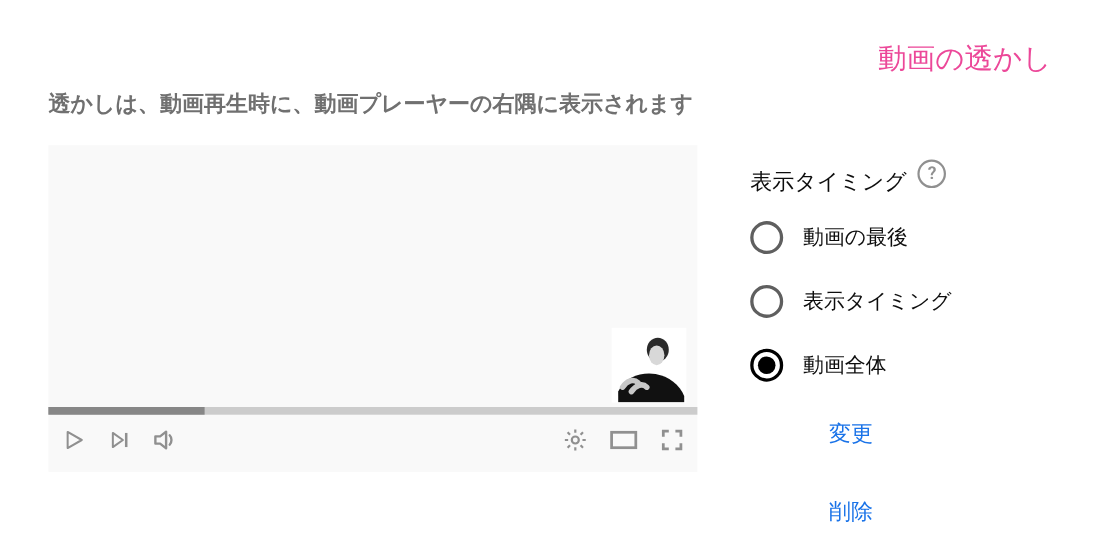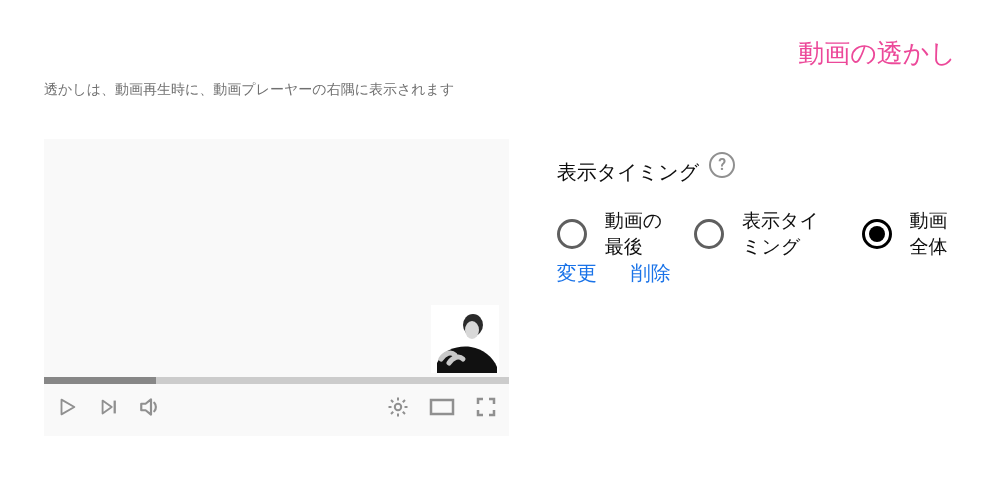--- a/index.html
+++ b/index.html
@@ -13,24 +13,24 @@
     position: relative;
   }
   .title {
     font-size: 26px;
     font-weight: 400;
     color: #ec4899;
     margin-bottom: 10px;
     text-align: right;
   }
   .subtitle {
-    font-size: 14px;
+    font-size: 20px;
     color: #707070;
-    font-weight: 400;
-    margin-bottom: 40px;
+    font-weight: 700;
+    margin-bottom: 24px;
   }
   .content-row {
     display: flex;
     align-items: flex-start;
     gap: 48px;
   }
   .preview {
     width: 590px;
     background: #f9f9f9;
     position: relative;
@@ -102,21 +102,21 @@
     height: 26px;
     border: 2px solid #909090;
     border-radius: 50%;
     display: flex;
     align-items: center;
     justify-content: center;
     color: #909090;
     font-size: 16px;
     font-weight: 600;
   }
-  .radio-group { display: flex; flex-direction: row; gap: 28px; }
+  .radio-group { display: flex; flex-direction: column; gap: 28px; text-align: center; }
   .radio-row {
     display: flex;
     align-items: center;
     gap: 18px;
     cursor: pointer;
   }
   .radio-outer {
     width: 30px;
     height: 30px;
     border: 3px solid #5f5f5f;
@@ -134,21 +134,23 @@
     display: none;
   }
   .radio-row.selected .radio-inner { display: block; }
   .radio-row.selected .radio-outer { border-color: #000; }
   .radio-label {
     font-size: 19px;
     color: #0d0d0d;
   }
   .actions {
     display: flex;
-    gap: 34px;
+    gap: 44px;
+    margin-top: 34px;
+    flex-direction: column;
   }
   .text-btn {
     background: none;
     border: none;
     font-size: 20px;
     color: #1a73e8;
     cursor: pointer;
     font-family: inherit;
     padding: 0;
   }

